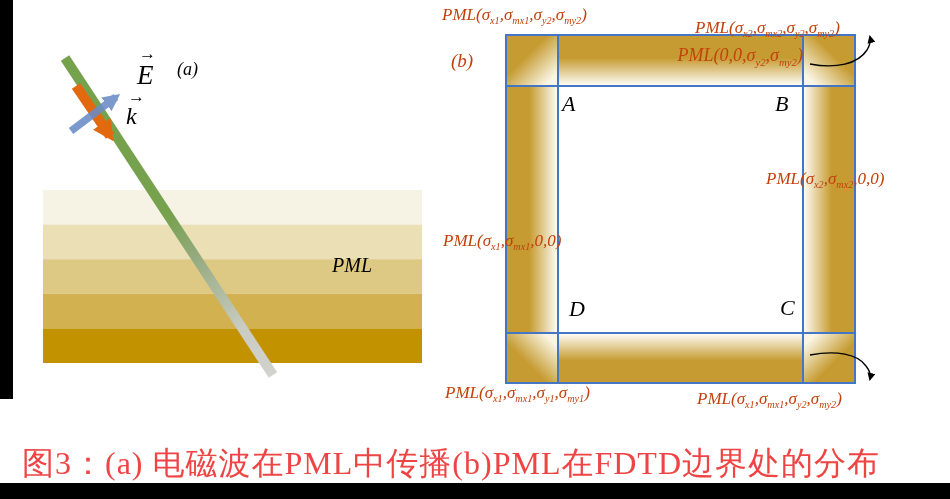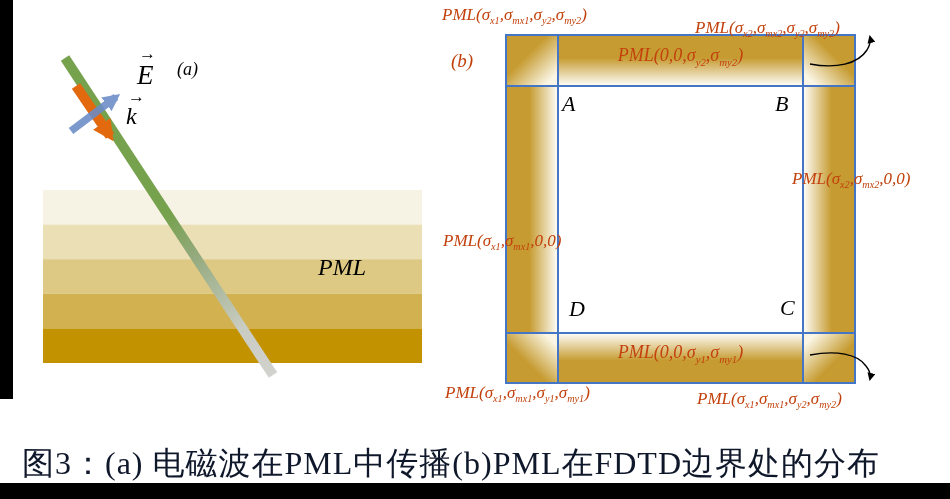--- a/index.html
+++ b/index.html
@@ -12,21 +12,21 @@
   
   .bar-left{left:0;top:0;width:13px;height:399px;background:#000;}
   .bar-bottom{left:0;top:483px;width:950px;height:16px;background:#000;}
 
   
   .ital{font-style:italic;color:#000;white-space:nowrap;}
   .vec{position:absolute;font:italic 27px "Liberation Serif",serif;color:#000;}
   .vec .hat{position:absolute;top:-15px;left:2px;font-style:normal;font-size:17px;line-height:1;}
   .vec .letter{display:inline-block;}
   .lbl-a{left:177px;top:59px;font-size:18px;}
-  .lbl-pml-a{left:318px;top:254px;font-size:24px;}
+  .lbl-pml-a{left:332px;top:254px;font-size:20px;}
 
   
   :root{--gold:#C69C32;--goldlite:#FAF5E4;--blue:#4576C6;}
   .pmlgrid{left:505px;top:34px;width:351px;height:350px;box-sizing:border-box;
            border:1px solid var(--blue);display:grid;
            grid-template-columns:52px 1fr 52px;grid-template-rows:51px 1fr 50px;}
   .pmlgrid>div{border:1px solid var(--blue);}
   .c-tl{background:linear-gradient(135deg,var(--gold) 40%,var(--goldlite) 88%);}
   .c-tr{background:linear-gradient(225deg,var(--gold) 40%,var(--goldlite) 88%);}
   .c-bl{background:linear-gradient(45deg,var(--gold) 40%,var(--goldlite) 88%);}
@@ -35,24 +35,24 @@
   .s-bot{background:linear-gradient(0deg,var(--gold) 45%,#fdfbf4 100%);}
   .s-left{background:linear-gradient(90deg,var(--gold) 45%,#fdfbf4 100%);}
   .s-right{background:linear-gradient(270deg,var(--gold) 45%,#fdfbf4 100%);}
   .c-mid{background:#fff;}
 
   
   .f{position:absolute;font:italic 17px "Liberation Serif",serif;color:#c2410c;white-space:nowrap;}
   .f sub{font-size:0.6em;font-style:italic;}
   .f-big{font-size:18px;}
   .corner-letter{position:absolute;font:italic 22px "Liberation Serif",serif;color:#000;}
-  .strip-label{position:absolute;left:558px;width:245px;text-align:center;}
+  .strip-label{position:absolute;left:558px;width:245px;text-align:right;}
 
   .caption{position:absolute;left:22px;top:442px;font-size:32px;letter-spacing:1px;
-           color:#0f172a;white-space:nowrap;font-family:"Liberation Serif",serif;}
+           color:#ef4444;white-space:nowrap;font-family:"Liberation Serif",serif;}
   svg{display:block;}
 </style>
 </head>
 <body>
 
 <div id="root">
 
   <svg class="abs" style="left:0;top:0" width="475" height="445" viewBox="0 0 475 445">
     <defs>
       <linearGradient id="beamFade" gradientUnits="userSpaceOnUse" x1="65" y1="58" x2="273" y2="375">
@@ -125,23 +125,22 @@
 
   <span class="f f-big strip-label" style="top:45px">PML(0,0,σ<sub>y2</sub>,σ<sub>my2</sub>)</span>
 
   <span class="corner-letter" style="left:562px;top:91px">A</span>
   <span class="corner-letter" style="left:775px;top:91px">B</span>
   <span class="corner-letter" style="left:569px;top:296px">D</span>
   <span class="corner-letter" style="left:780px;top:295px">C</span>
 
 
   <span class="f" style="left:443px;top:231px">PML(σ<sub>x1</sub>,σ<sub>mx1</sub>,0,0)</span>
-  <span class="f" style="left:792px;top:169px">PML(σ<sub>x2</sub>,σ<sub>mx2</sub>,0,0)</span>
+  <span class="f" style="left:766px;top:169px">PML(σ<sub>x2</sub>,σ<sub>mx2</sub>,0,0)</span>
 
-  <span class="f f-big strip-label" style="top:342px">PML(0,0,σ<sub>y1</sub>,σ<sub>my1</sub>)</span>
 
   <span class="f" style="left:445px;top:383px">PML(σ<sub>x1</sub>,σ<sub>mx1</sub>,σ<sub>y1</sub>,σ<sub>my1</sub>)</span>
   <span class="f" style="left:697px;top:389px">PML(σ<sub>x1</sub>,σ<sub>mx1</sub>,σ<sub>y2</sub>,σ<sub>my2</sub>)</span>
 
   <div class="caption">图3：(a) 电磁波在PML中传播(b)PML在FDTD边界处的分布</div>
 
   <div class="abs bar-left"></div>
   <div class="abs bar-bottom"></div>
 </div>
 

